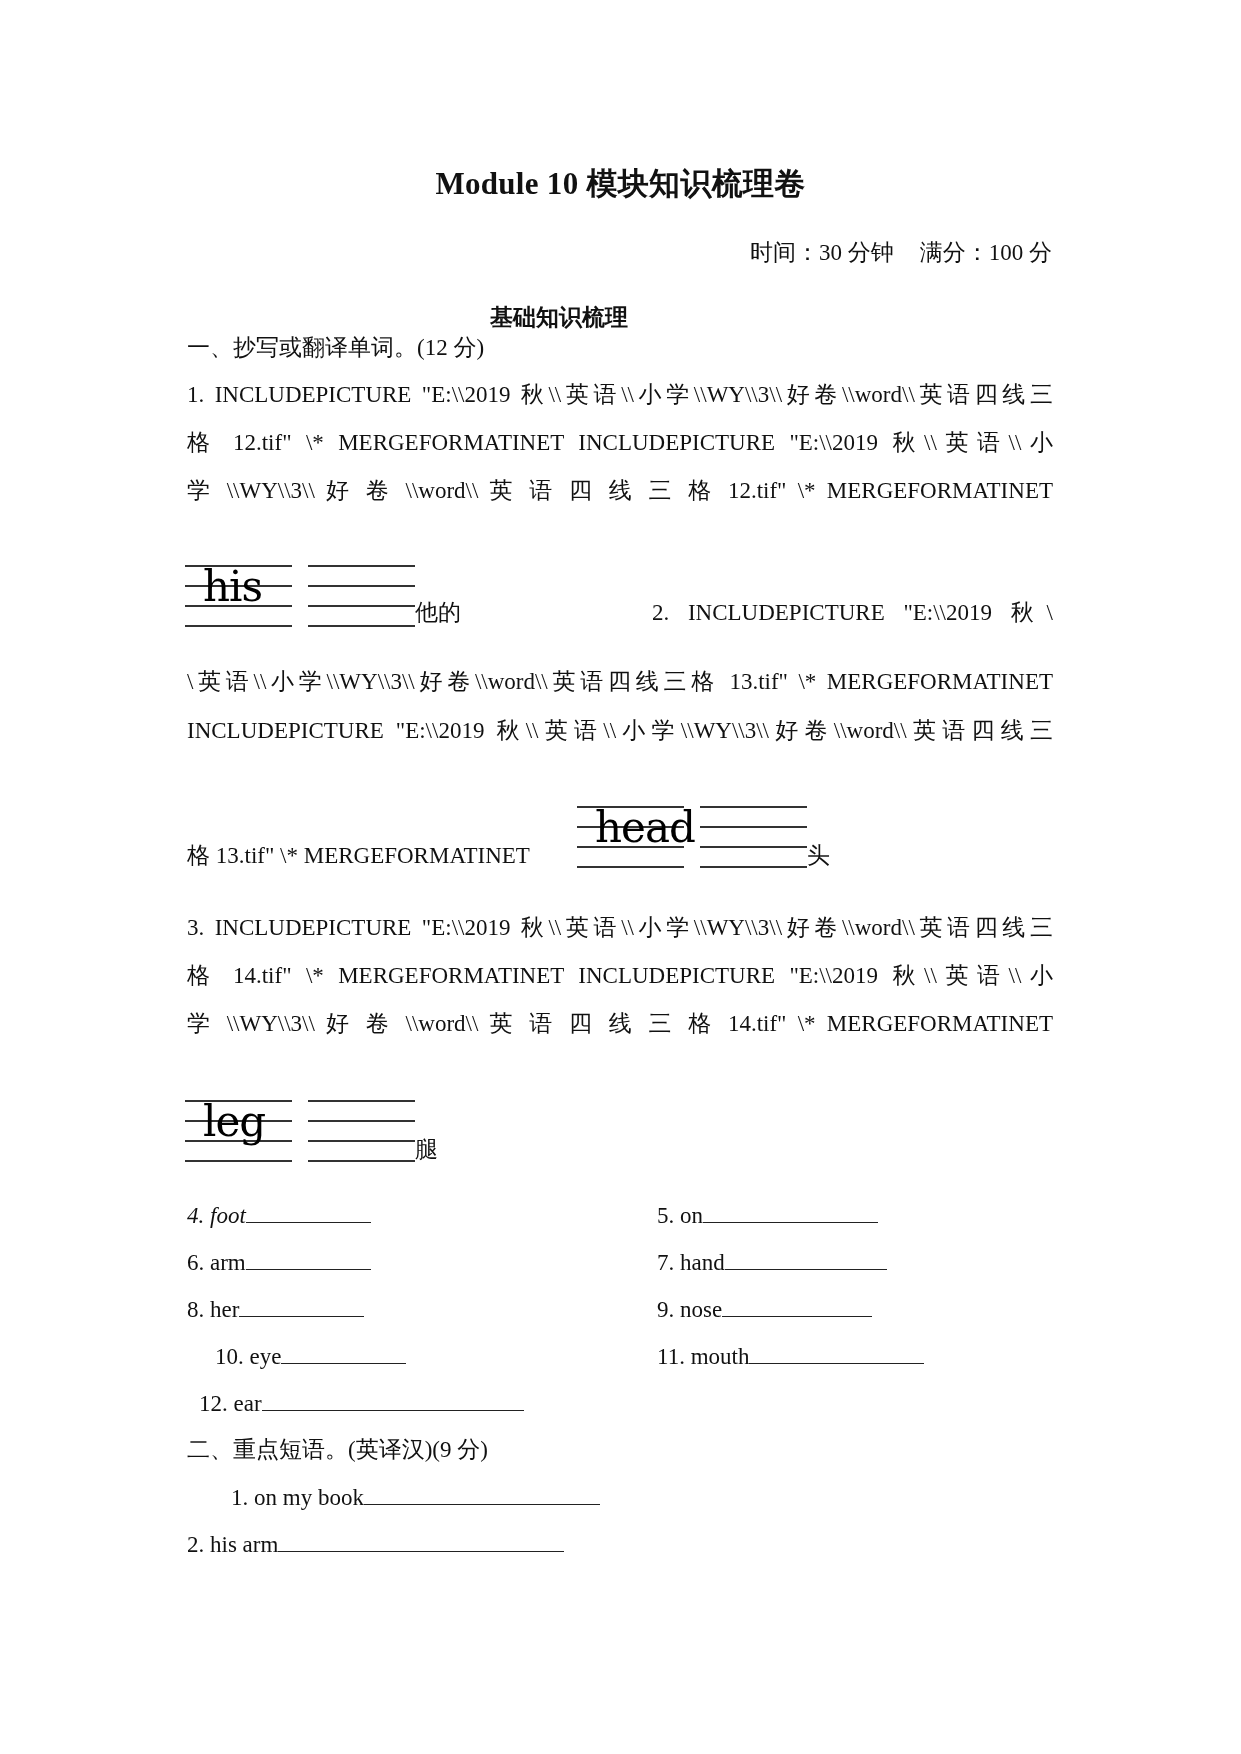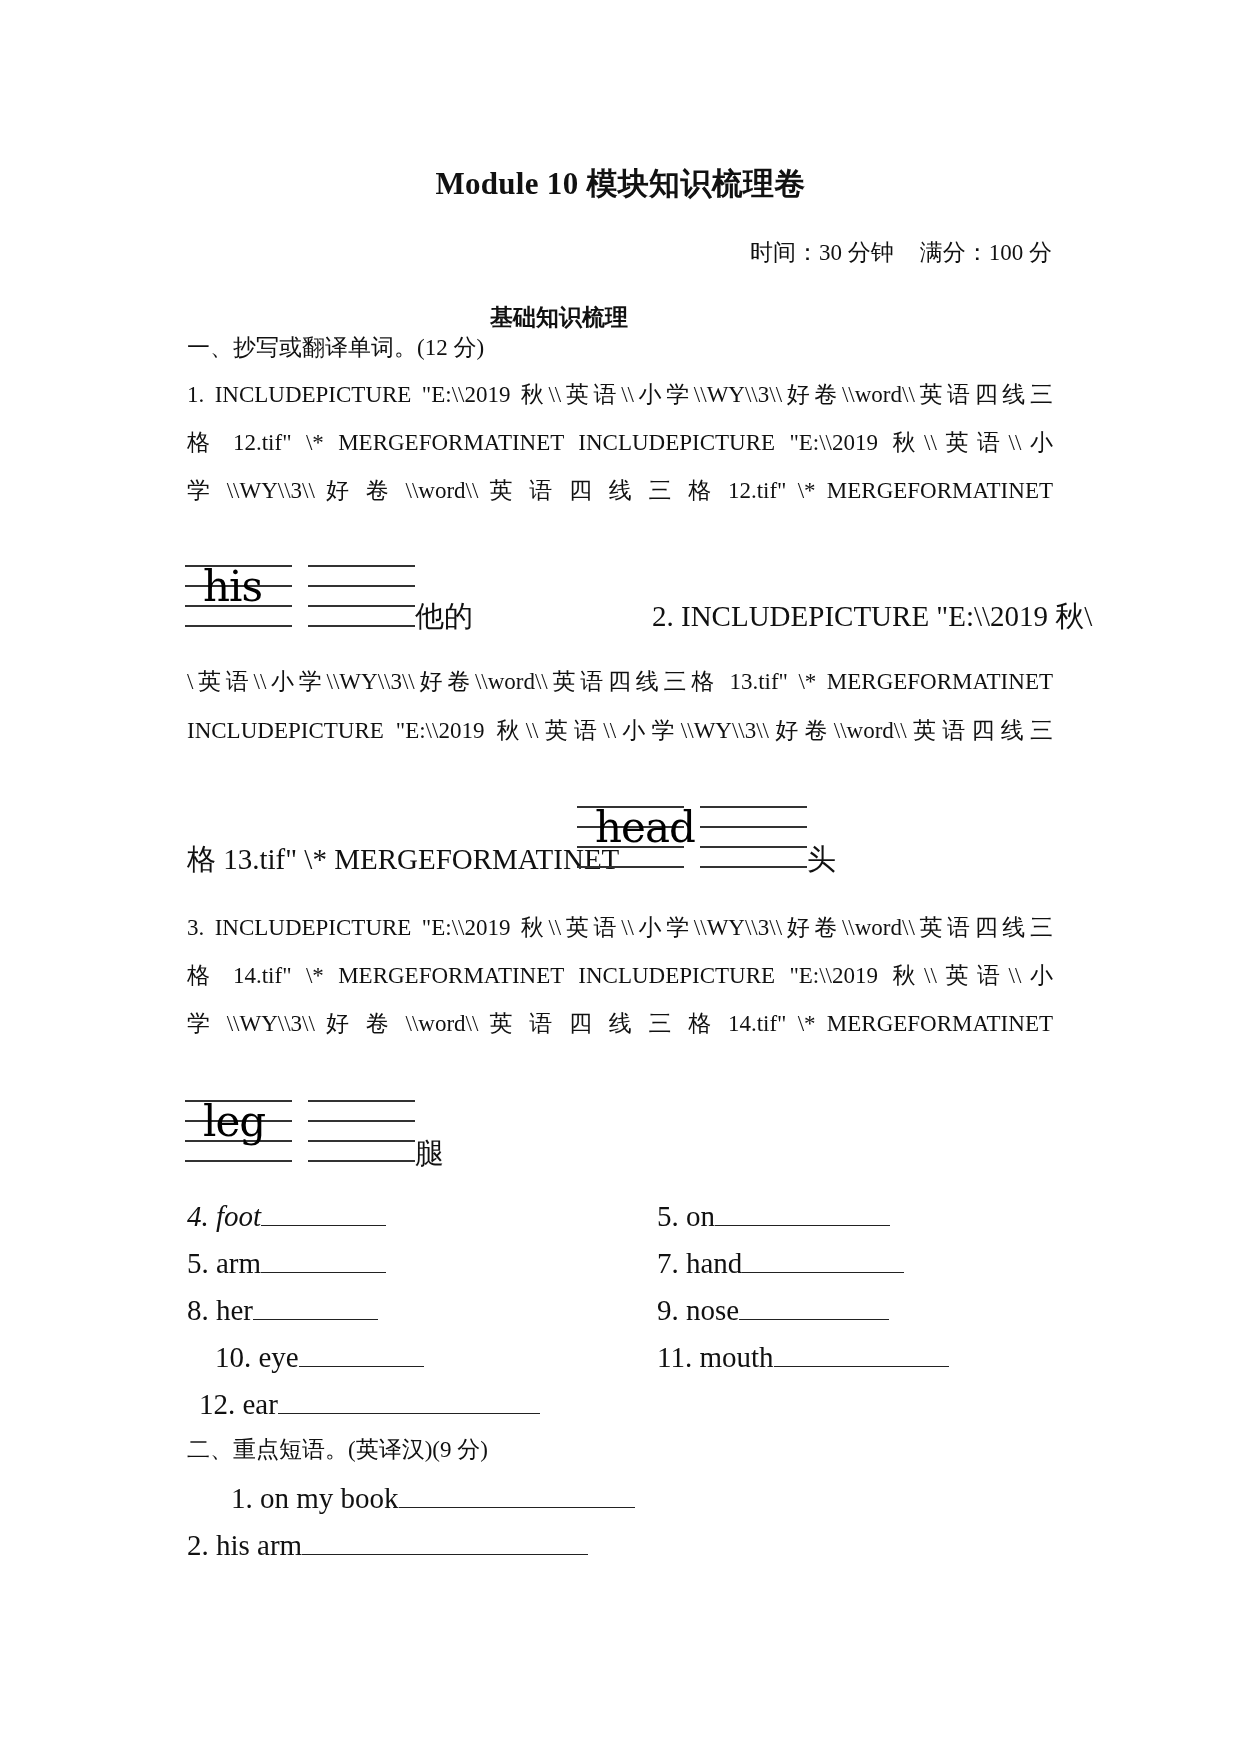--- a/index.html
+++ b/index.html
@@ -12,21 +12,21 @@
   .subhead { left: 0; width: 1118px; text-align: center; top: 287px; font-size: 23px; font-weight: bold; font-family: "DejaVu Sans", sans-serif; margin-top: 15px; }
   .line { left: 187px; width: 866px; font-size: 23px; line-height: 30px; }
   .just { text-align: justify; text-align-last: justify; }
   .grid { position: absolute; width: 107px; height: 62px; }
   .grid i { position: absolute; left: 0; right: 0; height: 1.5px; background: #333; }
   .grid i:nth-child(1) { top: 0; }
   .grid i:nth-child(2) { top: 20px; }
   .grid i:nth-child(3) { top: 40px; height: 2px; }
   .grid i:nth-child(4) { top: 60px; }
   .hw { position: absolute; left: 18px; top: 2px; font-family: "DejaVu Serif", serif; font-size: 42px; line-height: 40px; letter-spacing: -1px; color: #000; }
-  .fs { font-size: 29px; }
+  .fs { font-size: 23px; }
   .blank { display: inline-block; border-bottom: 1.5px solid #222; height: 22px; vertical-align: baseline; }
 </style>
 </head>
 <body>
 
 <div class="abs title">Module  10 模块知识梳理卷</div>
 <div class="abs meta">
   <span>时间：30 分钟</span><span>满分：100 分</span>
 </div>
 <div class="abs subhead">基础知识梳理</div>
@@ -87,21 +87,21 @@
   <i></i>
     <i></i>
     <i></i>
     <i></i>
 </div>
 <div class="abs fs" style="left:415px; top:1134px;">腿</div>
 
 <div class="abs fs" style="left:187px; top:1200px;font-style:italic;"><span>4. foot</span><span class="blank" style="width:125px;"></span></div>
 <div class="abs fs" style="left:657px; top:1200px;"><span>5. on</span><span class="blank" style="width:175px;"></span></div>
 
-<div class="abs fs" style="left:187px; top:1247px;"><span>5. arm</span><span class="blank" style="width:125px;"></span></div>
+<div class="abs fs" style="left:187px; top:1247px;"><span>6. arm</span><span class="blank" style="width:125px;"></span></div>
 <div class="abs fs" style="left:657px; top:1247px;"><span>7. hand</span><span class="blank" style="width:162px;"></span></div>
 
 <div class="abs fs" style="left:187px; top:1294px;"><span>8. her</span><span class="blank" style="width:125px;"></span></div>
 <div class="abs fs" style="left:657px; top:1294px;"><span>9. nose</span><span class="blank" style="width:150px;"></span></div>
 
 <div class="abs fs" style="left:187px; top:1341px;margin-left:28px;"><span>10. eye</span><span class="blank" style="width:125px;"></span></div>
 <div class="abs fs" style="left:657px; top:1341px;"><span>11. mouth</span><span class="blank" style="width:175px;"></span></div>
 
 <div class="abs fs" style="left:187px; top:1388px;margin-left:12px;"><span>12. ear</span><span class="blank" style="width:262px;"></span></div>
 

